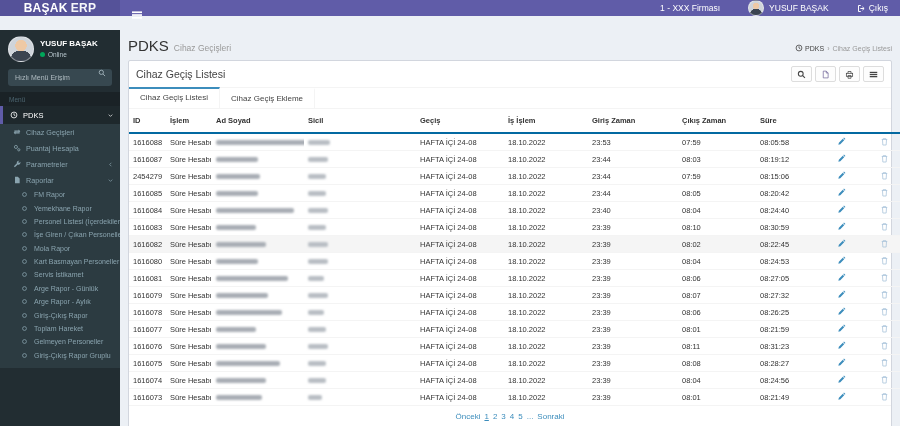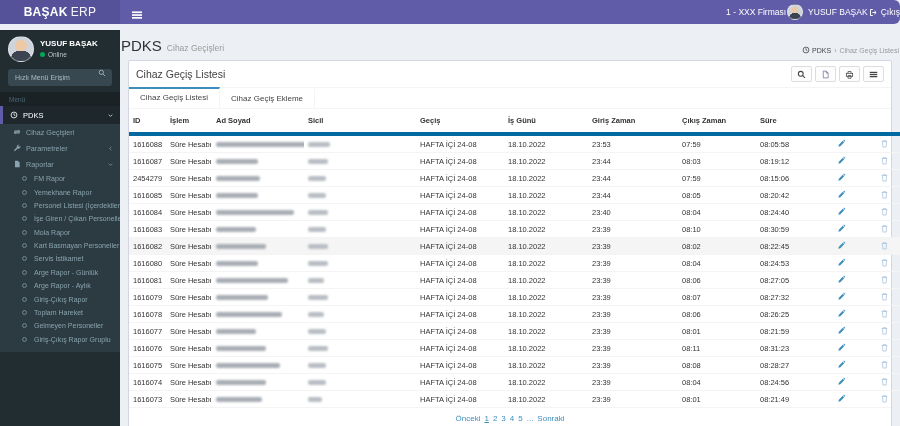--- a/index.html
+++ b/index.html
@@ -4,27 +4,27 @@
 <style>
   * { box-sizing: border-box; margin: 0; padding: 0; }
   html,body { width:900px; height:426px; overflow:hidden; }
   body {
     font-family: "Liberation Sans", "DejaVu Sans", sans-serif;
     background:#ecf0f5; color:#333; position:relative;
   }
   svg { display:block; }
 
   
-  .navbar { position:absolute; top:0; left:0; right:0; height:24px; display:flex; background:#605ca8; z-index:10;border-radius:6px; }
+  .navbar { position:absolute; top:0; left:0; right:0; height:16px; display:flex; background:#605ca8; z-index:10; }
   .logo { width:120px; background:#555299; color:#fff; display:flex; align-items:center; justify-content:center; font-size:12px; letter-spacing:.3px; cursor:pointer; }
   .logo .bold { font-weight:bold; margin-right:3px; }
-  .logo .light { font-weight:400; opacity:.95; }
+  .logo .light { font-weight:700; opacity:.95; }
   .hamburger { width:34px; height:30px; display:flex; align-items:center; justify-content:center; color:#fff; cursor:pointer; }
   .hamburger svg { width:12px; height:12px; fill:#fff; }
-  .nav-right { margin-left:auto; display:flex; align-items:center; gap:1px; padding-right:0; color:#fff; font-size:8.5px; }
+  .nav-right { margin-left:auto; display:flex; align-items:center; gap:28px; padding-right:12px; color:#fff; font-size:8.5px; }
   .nav-user { display:flex; align-items:center; gap:5px; cursor:pointer; }
   .logout { display:flex; align-items:center; gap:3px; cursor:pointer; }
   .logout svg { width:9px; height:9px; }
 
   .avatar { border-radius:50%; display:inline-block; flex:none;
     background:
       radial-gradient(circle at 50% 36%, #eec9a5 0 29%, rgba(0,0,0,0) 30%),
       radial-gradient(circle at 50% 100%, #3b4450 0 40%, rgba(0,0,0,0) 41%),
       #cfd4da;
     border:1px solid rgba(255,255,255,.4);
@@ -55,41 +55,41 @@
   .menu .chev svg { width:7px; height:7px; }
   li.root-item > a { background:#1e282c; color:#fff; border-left:3px solid #605ca8; padding-left:5px; }
   ul.sub { list-style:none; background:#2c3b41; }
   ul.sub > li > a { padding:3.5px 6px 3.5px 11px; font-size:7.2px; color:#8aa4af; }
   ul.sub2 { list-style:none; }
   ul.sub2 > li > a { padding:3.2px 4px 3.2px 19px; font-size:7px; color:#8aa4af; }
   ul.sub2 .mi svg { width:7px; height:7px; }
 
   
   .content-wrapper { position:absolute; top:30px; left:120px; right:0; bottom:0; background:#ecf0f5; overflow:hidden; }
-  .content-header { display:flex; justify-content:space-between; align-items:flex-end; padding:7px 1px 6px; }
+  .content-header { display:flex; justify-content:space-between; align-items:center; padding:7px 8px 6px; }
   .content-header h1 { font-size:15px; font-weight:normal; color:#333; }
   .content-header h1 small { font-size:8.5px; color:#999; margin-left:5px; font-weight:normal; }
   .breadcrumb { display:flex; align-items:center; gap:3px; font-size:7px; color:#999; margin-top:5px; }
   .breadcrumb .root { color:#444; display:flex; align-items:center; gap:2px; cursor:pointer; }
   .breadcrumb .root svg { width:8px; height:8px; }
 
   .box { margin:0 8px; background:#fff; border:1px solid #d2d6de; border-radius:2px; }
   .box-header { display:flex; align-items:center; justify-content:space-between; padding:5px 7px; }
   .box-title { font-size:10.5px; color:#444; }
   .box-tools { display:flex; gap:3px; }
   .tool-btn { width:21px; height:16px; display:flex; align-items:center; justify-content:center; background:#fdfdfd; border:1px solid #ddd; border-radius:2px; color:#444; cursor:pointer; }
   .tool-btn svg { width:9px; height:9px; }
   .tool-btn.purple { color:#776b9e; }
 
   ul.tabs { list-style:none; display:flex; border-bottom:1px solid #f4f4f4; border-top:1px solid #f4f4f4; }
   .tab { padding:4px 11px 5px; font-size:8px; color:#444; border-right:1px solid #f4f4f4; cursor:pointer; border-top:2px solid transparent; }
   .tab.active { border-top:2px solid #3c8dbc; margin-top:-1px; }
 
   table.grid { width:100%; border-collapse:collapse; table-layout:fixed; }
-  .grid th { text-align:left; font-size:7.5px; color:#333; padding:7px 4px; border-bottom:4px solid #0369a1; font-weight:bold; white-space:nowrap; overflow:hidden; }
+  .grid th { text-align:left; font-size:7.5px; color:#333; padding:7px 4px; border-bottom:2px solid #0369a1; font-weight:bold; white-space:nowrap; overflow:hidden; }
   .grid td { font-size:7.5px; color:#333; padding:2.5px 4px; border-top:1px solid #f4f4f4; white-space:nowrap; overflow:hidden; height:16px; }
   .grid tr.hl td { background:#f5f5f5; }
   .c-center { text-align:left; }
   .grid col.c-id { width:37px; } .grid col.c-islem { width:46px; } .grid col.c-ad { width:92px; }
   .grid col.c-sicil { width:112px; } .grid col.c-gecis { width:88px; } .grid col.c-gun { width:84px; }
   .grid col.c-giris { width:90px; } .grid col.c-cikis { width:78px; } .grid col.c-sure { width:64px; }
   .grid col.c-edit { width:42px; } .grid col.c-del { width:44px; }
   .blur { display:inline-block; height:5px; background:#a9aeb5; border-radius:2px; filter:blur(1.3px); vertical-align:middle; }
   .blur.sicil { background:#b9bec4; }
   .act-btn { background:none; border:none; cursor:pointer; padding:0; display:inline-flex; }
@@ -183,20 +183,31 @@
                 <path d="M2 3.9h6.3V2.4L11 4.7 8.3 7V5.5H2z"></path>
                 <path d="M10 8.1H3.7v1.5L1 7.3l2.7-2.3v1.5H10z"></path>
               </svg>
             </span>
             <span>Cihaz Geçişleri</span>
           </a>
         </li>
         <li>
           <a>
             <span class="mi">
+              <svg viewBox="0 0 12 12" fill="none" stroke="currentColor" stroke-width="1.2">
+                <circle cx="4.4" cy="4.4" r="2.3"></circle>
+                <circle cx="8.7" cy="8.7" r="1.7"></circle>
+              </svg>
+            </span>
+            <span>Puantaj Hesapla</span>
+          </a>
+        </li>
+        <li>
+          <a>
+            <span class="mi">
               <svg viewBox="0 0 12 12" fill="currentColor">
                 <path d="M9.8 1.3a3 3 0 0 0-4 3.7L1.4 9.4 2.8 11l4.3-4.3A3 3 0 0 0 11 2.8L9.2 4.6 7.6 3z"></path>
               </svg>
             </span>
             <span>Parametreler</span>
             <span class="chev">
               <svg viewBox="0 0 12 12" fill="none" stroke="currentColor" stroke-width="1.5">
                 <path d="M7.5 3l-3 3 3 3"></path>
               </svg>
             </span>
@@ -433,21 +444,21 @@
           <col class="c-edit">
           <col class="c-del">
       </colgroup>
       <thead>
           <tr id="table-head">
             <th>ID</th>
             <th>İşlem</th>
             <th>Ad Soyad</th>
             <th>Sicil</th>
             <th>Geçiş</th>
-            <th>İş Günü</th>
+            <th>İş İşlem</th>
             <th>Giriş Zaman</th>
             <th>Çıkış Zaman</th>
             <th>Süre</th>
             <th></th>
             <th></th>
           </tr>
         </thead>
       <tbody id="table-body">
           <tr>
             <td>1616088</td>

